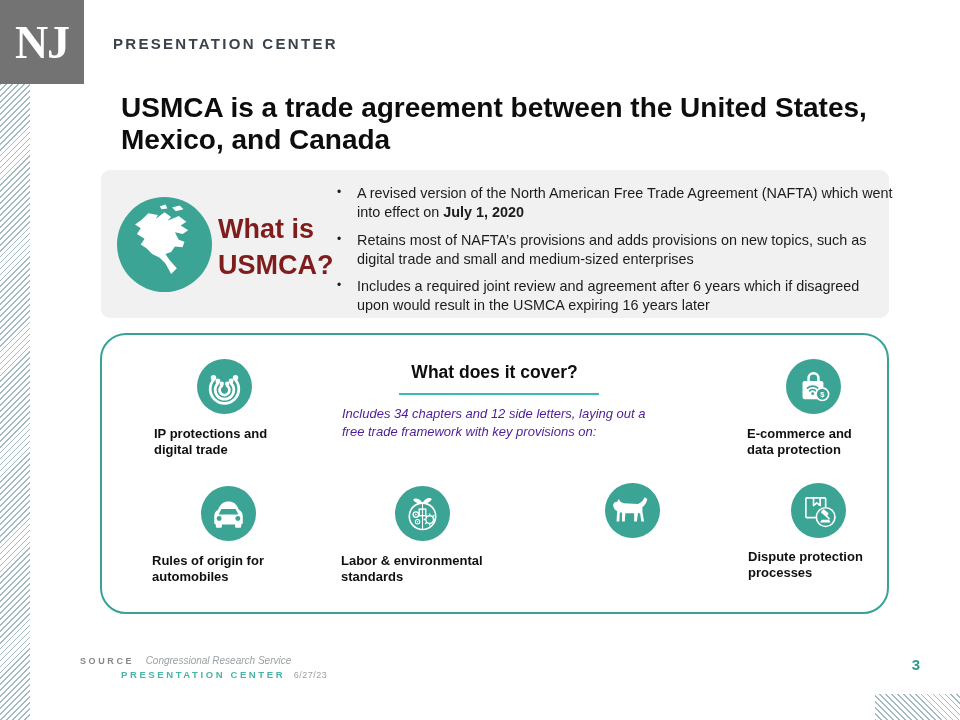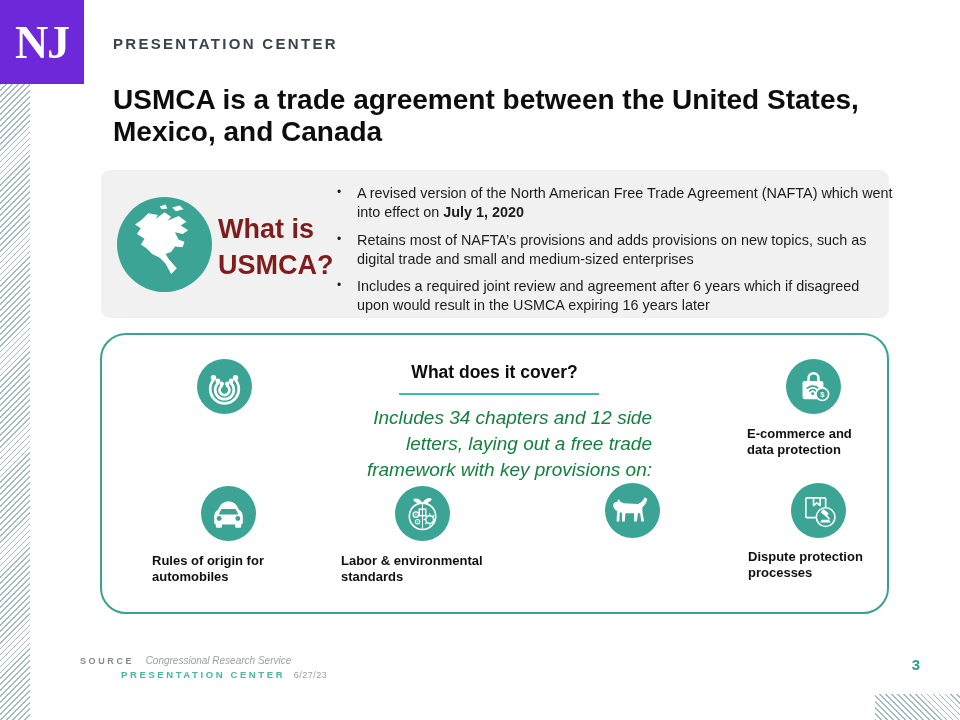--- a/index.html
+++ b/index.html
@@ -3,21 +3,21 @@
 <meta charset="utf-8">
 <style>
   html,body{margin:0;padding:0;}
   body{
     width:960px;height:720px;position:relative;overflow:hidden;
     background:#ffffff;font-family:"Liberation Sans",sans-serif;
     -webkit-font-smoothing:antialiased;
   }
   
   .logo{
-    position:absolute;left:0;top:0;width:84px;height:84px;background:#6d28d9;
+    position:absolute;left:0;top:0;width:84px;height:84px;background:#737373;
     display:flex;align-items:center;justify-content:center;
   }
   .logo span{
     font-family:"Liberation Serif",serif;font-weight:bold;font-size:46px;color:#fff;
     letter-spacing:-1px;
   }
   .brand-header{
     position:absolute;left:113px;top:35px;font-size:15px;font-weight:bold;
     letter-spacing:2.3px;color:#3a424b;
   }
@@ -58,22 +58,22 @@
     border:2px solid #3aa294;border-radius:26px;background:#fff;box-sizing:border-box;padding-left:43px;
   }
   .cov-heading{
     position:absolute;left:250px;top:27px;width:285px;text-align:center;
     font-size:17.5px;font-weight:bold;color:#0d0d0d;
   }
   .cov-underline{
     position:absolute;left:297px;top:58px;width:200px;height:2px;background:#40b8b4;
   }
   .cov-subtext{
-    position:absolute;left:240px;top:70px;width:310px;text-align:right;
-    font-style:italic;font-size:19px;line-height:1.38;color:#15803d;
+    position:absolute;left:240px;top:70px;width:310px;text-align:left;
+    font-style:italic;font-size:13px;line-height:1.38;color:#4c1d95;
   }
   .cov-item{position:absolute;}
   .cov-item .circ{display:block;margin:0 auto;}
   .cov-label{
     font-size:13px;font-weight:bold;line-height:1.25;color:#101010;
   }
   .icon-svg{width:55px;height:55px;display:block;}
   
   .item-ip     {left:52px; top:24px; width:140px;}
   .item-ecom   {left:645px;top:24px; width:132px;}
@@ -98,21 +98,21 @@
 </style>
 </head>
 <body>
 
 <div class="logo">
   <span>NJ</span>
 </div>
 <div class="brand-header">PRESENTATION CENTER</div>
 <div class="stripes-left"></div>
 
-<h1 class="page-title" style="margin:0;">USMCA is a trade agreement between the United States, Mexico, and Canada</h1>
+<h1 class="page-title" style="margin:8px;">USMCA is a trade agreement between the United States, Mexico, and Canada</h1>
 
 <div class="whatis-card">
   <svg class="globe" viewBox="0 0 100 100">
     <circle cx="50" cy="50" r="50" fill="#3BA494"></circle>
     <path fill="#ffffff" d="M26,24 L33,17 L43,19 L41,23 L50,16 L57,21 L53,25 L65,20 L73,26 L67,30 L75,35 L69,39 L61,37 L65,45 L71,47 L69,53 L61,52 L57,58 L51,60 L55,66 L63,75 L57,81 L51,70 L45,64 L37,60 L31,54 L25,50 L29,44 L21,39 L25,33 L19,29 Z"></path>
     <path fill="#ffffff" d="M58,11 L66,9 L70,13 L62,15 Z"></path>
     <path fill="#ffffff" d="M45,10 L51,8 L53,12 L47,13 Z"></path>
   </svg>
   <div class="whatis-heading">What is USMCA?</div>
   <div class="bullets">
@@ -146,20 +146,21 @@
       </g>
       <g fill="#fff">
         <circle cx="30" cy="34" r="5"></circle>
           <circle cx="70" cy="34" r="5"></circle>
         <circle cx="38" cy="40" r="4.5"></circle>
           <circle cx="62" cy="40" r="4.5"></circle>
         <circle cx="45" cy="45" r="4"></circle>
           <circle cx="55" cy="45" r="4"></circle>
       </g>
     </svg>
+    <div class="cov-label">IP protections and digital trade</div>
   </div>
 
   <div class="cov-item item-ecom">
     <svg class="icon-svg circ" viewBox="0 0 100 100">
       <circle cx="50" cy="50" r="50" fill="#3BA494"></circle>
       <path d="M41,42 V35 a9,9 0 0 1 18,0 V42" stroke="#fff" stroke-width="4.5" fill="none"></path>
       <rect x="30" y="40" width="38" height="33" rx="4" fill="#fff"></rect>
       <g stroke="#3BA494" stroke-width="3" fill="none" stroke-linecap="round">
         <path d="M43,58 a8,8 0 0 1 11,0"></path>
         <path d="M39,53 a14,14 0 0 1 19,0"></path>

